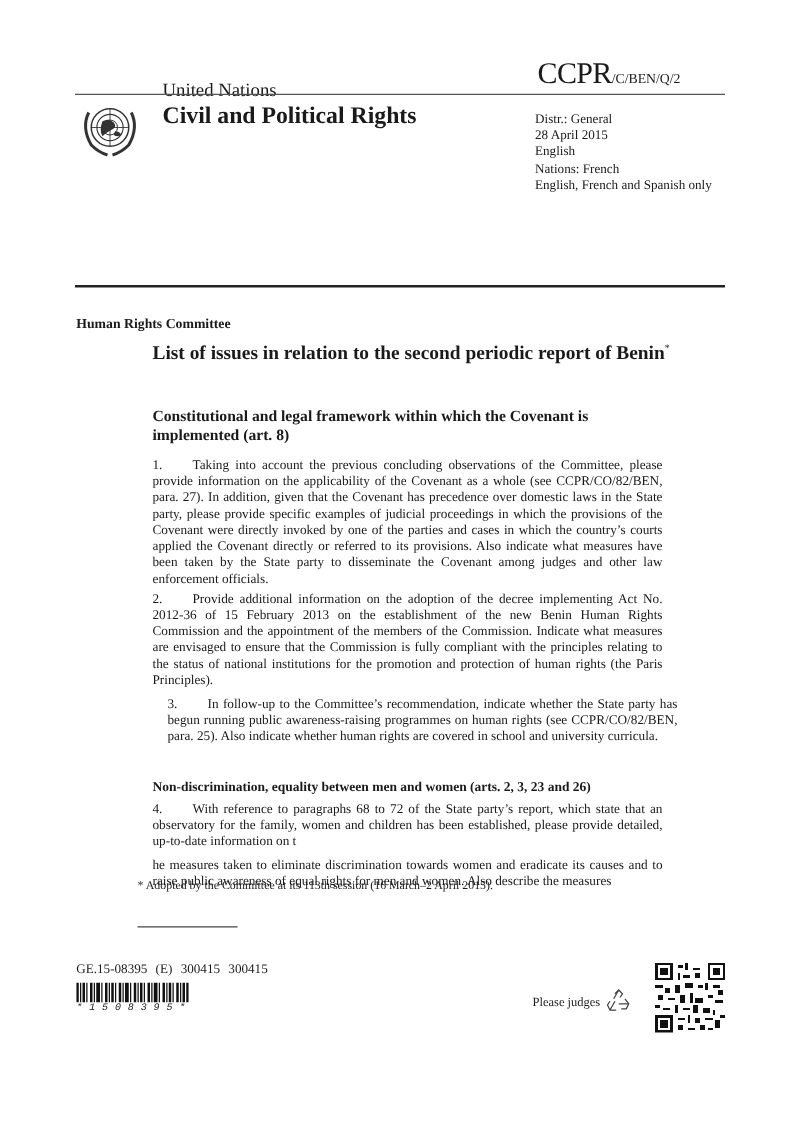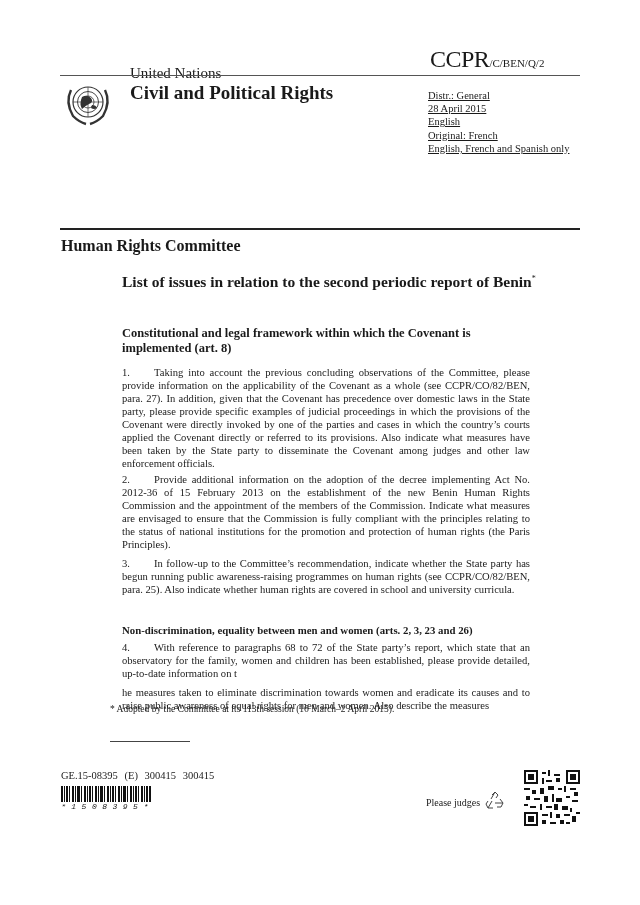--- a/index.html
+++ b/index.html
@@ -8,35 +8,35 @@
     .abs { position:absolute; }
 
     .un-label { left:130px; top:65px; font-size:15px; }
     .symbol { left:430px; top:46px; font-size:24px; letter-spacing:-0.5px; }
     .symbol .sub { font-size:11px; letter-spacing:0; }
     .rule-top { left:60px; top:75px; width:520px; height:1px; background:#555; }
 
     .emblem { left:62px; top:80px; width:52px; height:46px; }
     .title { left:130px; top:82px; font-size:19px; font-weight:bold; line-height:22px; }
 
-    .distr { left:428px; top:89px; font-size:10.5px; line-height:13.2px;text-decoration:underline; }
+    .distr { left:428px; top:89px; font-size:10.5px; line-height:13.2px; }
 
     .rule-thick { left:60px; top:228px; width:520px; height:2px; background:#222; }
-    .committee { left:61px; top:237px; font-size:16px; font-weight:bold; }
+    .committee { left:61px; top:253px; font-size:11px; font-weight:bold; }
 
     .doc-title { left:122px; top:270px; width:420px; font-size:15.5px; font-weight:bold; line-height:18px; }
     .doc-title sup { font-size:8px; font-weight:normal; }
 
     .section-h { left:122px; top:326px; width:420px; font-size:12.5px; font-weight:bold; line-height:15px; }
 
     .para { left:122px; width:408px; font-size:10.6px; line-height:12.95px; text-align:justify; }
     .para .num { display:inline-block; width:32px; }
     .p1 { top:367px; }
     .p2 { top:474px; }
-    .p3 { top:558px; }
+    .p3 { top:558px;margin-left:12px; }
     .section-h2 { left:122px; top:624px; font-size:10.8px; font-weight:bold; }
     .p4 { top:642px; }
     .p4b { top:687px; }
 
     .fn-rule { left:110px; top:741px; width:80px; height:1px; background:#444; }
     .footnote { left:110px; top:704px; font-size:9.5px;font-family:Liberation Serif, serif; }
 
     .jobno { left:61px; top:770px; font-size:10.5px; word-spacing:4px; }
     .barcode { left:61px; top:786px; width:90px; height:16px; }
     .barcode-num { left:61px; top:802px; font-size:8px; letter-spacing:5.5px; font-family:"Liberation Mono","DejaVu Sans Mono",monospace;font-style:italic; }
@@ -66,21 +66,21 @@
   </svg>
 </div>
 <div class="abs title">
   <div>Civil and Political Rights</div>
 </div>
 
 <div class="abs distr">
   <div>Distr.: General</div>
   <div>28 April 2015</div>
   <div>English</div>
-  <div>Original: French</div>
+  <div>Nations: French</div>
   <div>English, French and Spanish only</div>
 </div>
 
 <div class="abs rule-thick"></div>
 <div class="abs committee">Human Rights Committee</div>
 
 <div class="abs doc-title"><span>List of issues in relation to the second periodic report of Benin</span><sup>*</sup></div>
 
 <div class="abs section-h">Constitutional and legal framework within which the Covenant is implemented (art. 8)</div>
 

